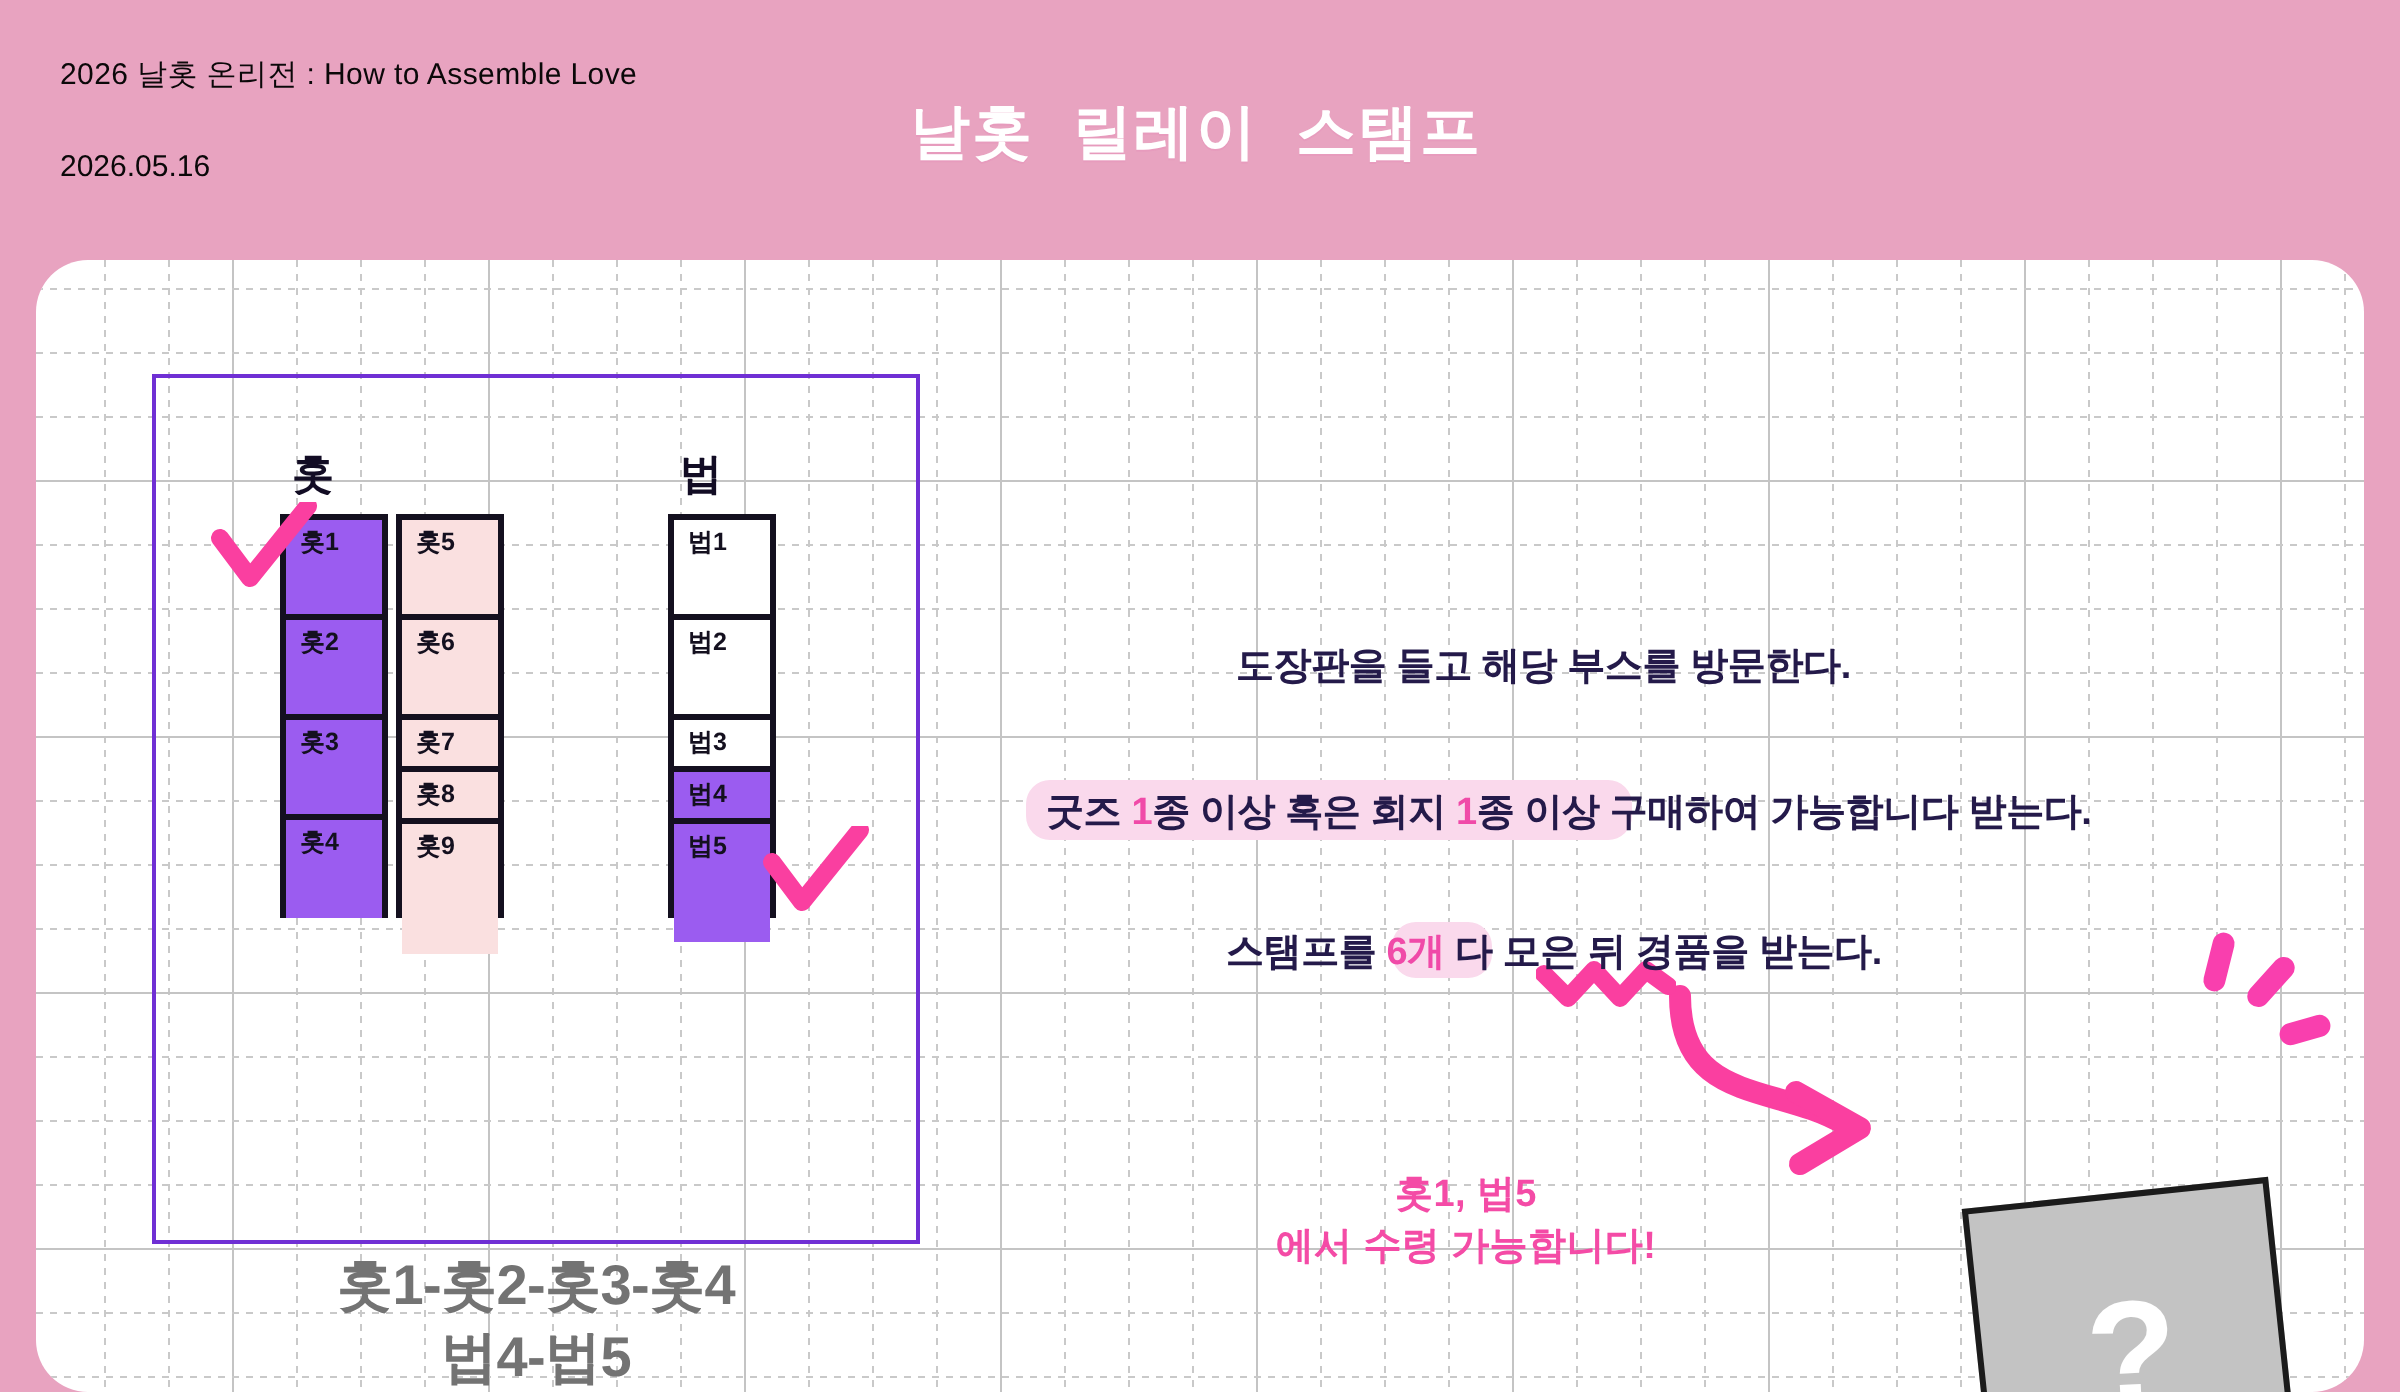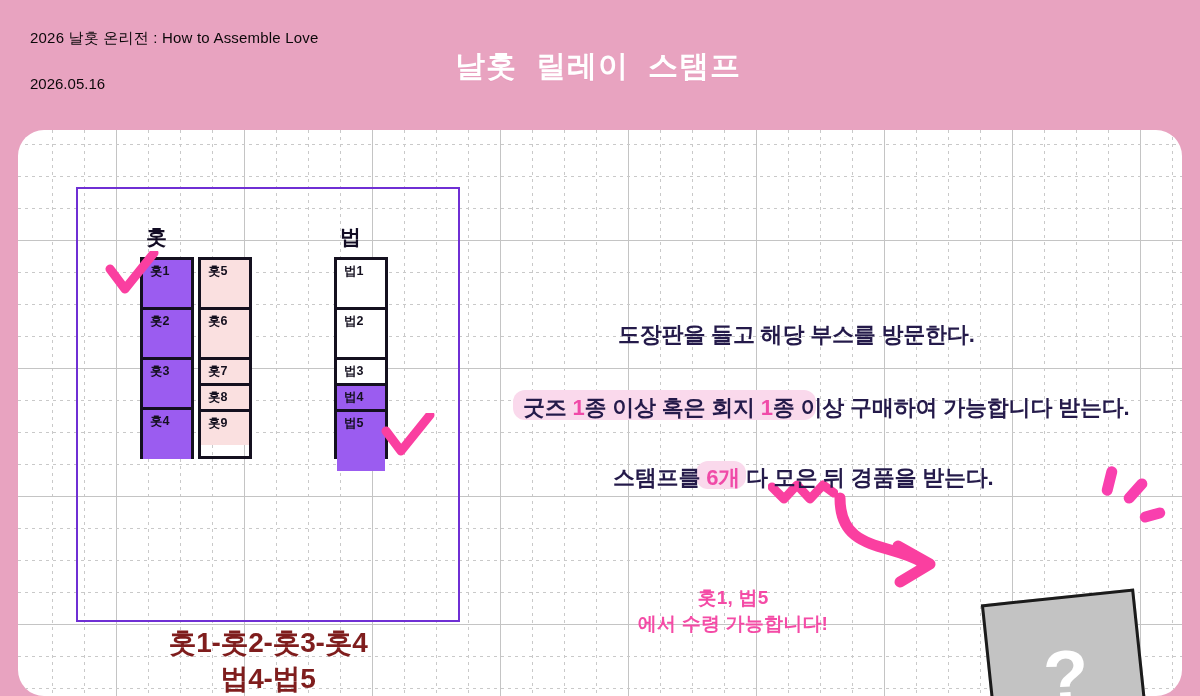--- a/index.html
+++ b/index.html
@@ -52,34 +52,34 @@
     font-size:12.5px;font-weight:bold;color:#14101f;
     padding:5px 0 0 7px;line-height:1;
   }
   .cell:last-child{border-bottom:none;}
   .cell.purple{background:#9b5cf0;}
   .cell.pink{background:#fae0e0;}
   .cell.white{background:#ffffff;}
 
   .route{
     position:absolute;left:58px;top:495px;width:384px;text-align:center;
-    color:#7f1d1d;font-weight:bold;font-size:28px;line-height:1.28;letter-spacing:-.3px;
+    color:#737373;font-weight:bold;font-size:28px;line-height:1.28;letter-spacing:-.3px;
   }
 
   
   #ribbon{
     position:absolute;left:612px;top:70px;width:352px;height:44px;
     background:#9579d4;color:#ffffff;
     display:flex;align-items:center;justify-content:center;
     font-size:21px;font-weight:bold;letter-spacing:.5px;
     clip-path:polygon(0% 50%,20px 0%,calc(100% - 20px) 0%,100% 50%,calc(100% - 20px) 100%,20px 100%);
     text-shadow:0 1px 0 rgba(120,95,180,.5);
   }
   .line{
-    position:absolute;color:#241a4a;font-size:22px;font-weight:bold;letter-spacing:-.2px;
+    position:absolute;color:#241a4a;font-size:19px;font-weight:bold;letter-spacing:-.2px;
     white-space:nowrap;line-height:1;
   }
   .hl{
     position:absolute;background:#fad9ec;border-radius:12px;z-index:0;
   }
   .line span.num{color:#f04aa8;}
   .line span.w{position:relative;z-index:2;}
 
   
   .squig{position:absolute;z-index:1;}
@@ -190,21 +190,21 @@
         <div class="cell purple" style="height:50px">홋2</div>
         <div class="cell purple" style="height:50px">홋3</div>
         <div class="cell purple" style="height:49px">홋4</div>
       </div>
 
       <div class="stack" style="left:120px;top:68px;width:54px;height:202px">
         <div class="cell pink" style="height:50px">홋5</div>
         <div class="cell pink" style="height:50px">홋6</div>
         <div class="cell pink" style="height:26px">홋7</div>
         <div class="cell pink" style="height:26px">홋8</div>
-        <div class="cell pink" style="height:33px">홋9</div>
+        <div class="cell pink" style="height:65px">홋9</div>
       </div>
 
       <div class="stack" style="left:256px;top:68px;width:54px;height:202px">
         <div class="cell white" style="height:50px">법1</div>
         <div class="cell white" style="height:50px">법2</div>
         <div class="cell white" style="height:26px">법3</div>
         <div class="cell purple" style="height:26px">법4</div>
         <div class="cell purple" style="height:59px">법5</div>
       </div>
 

